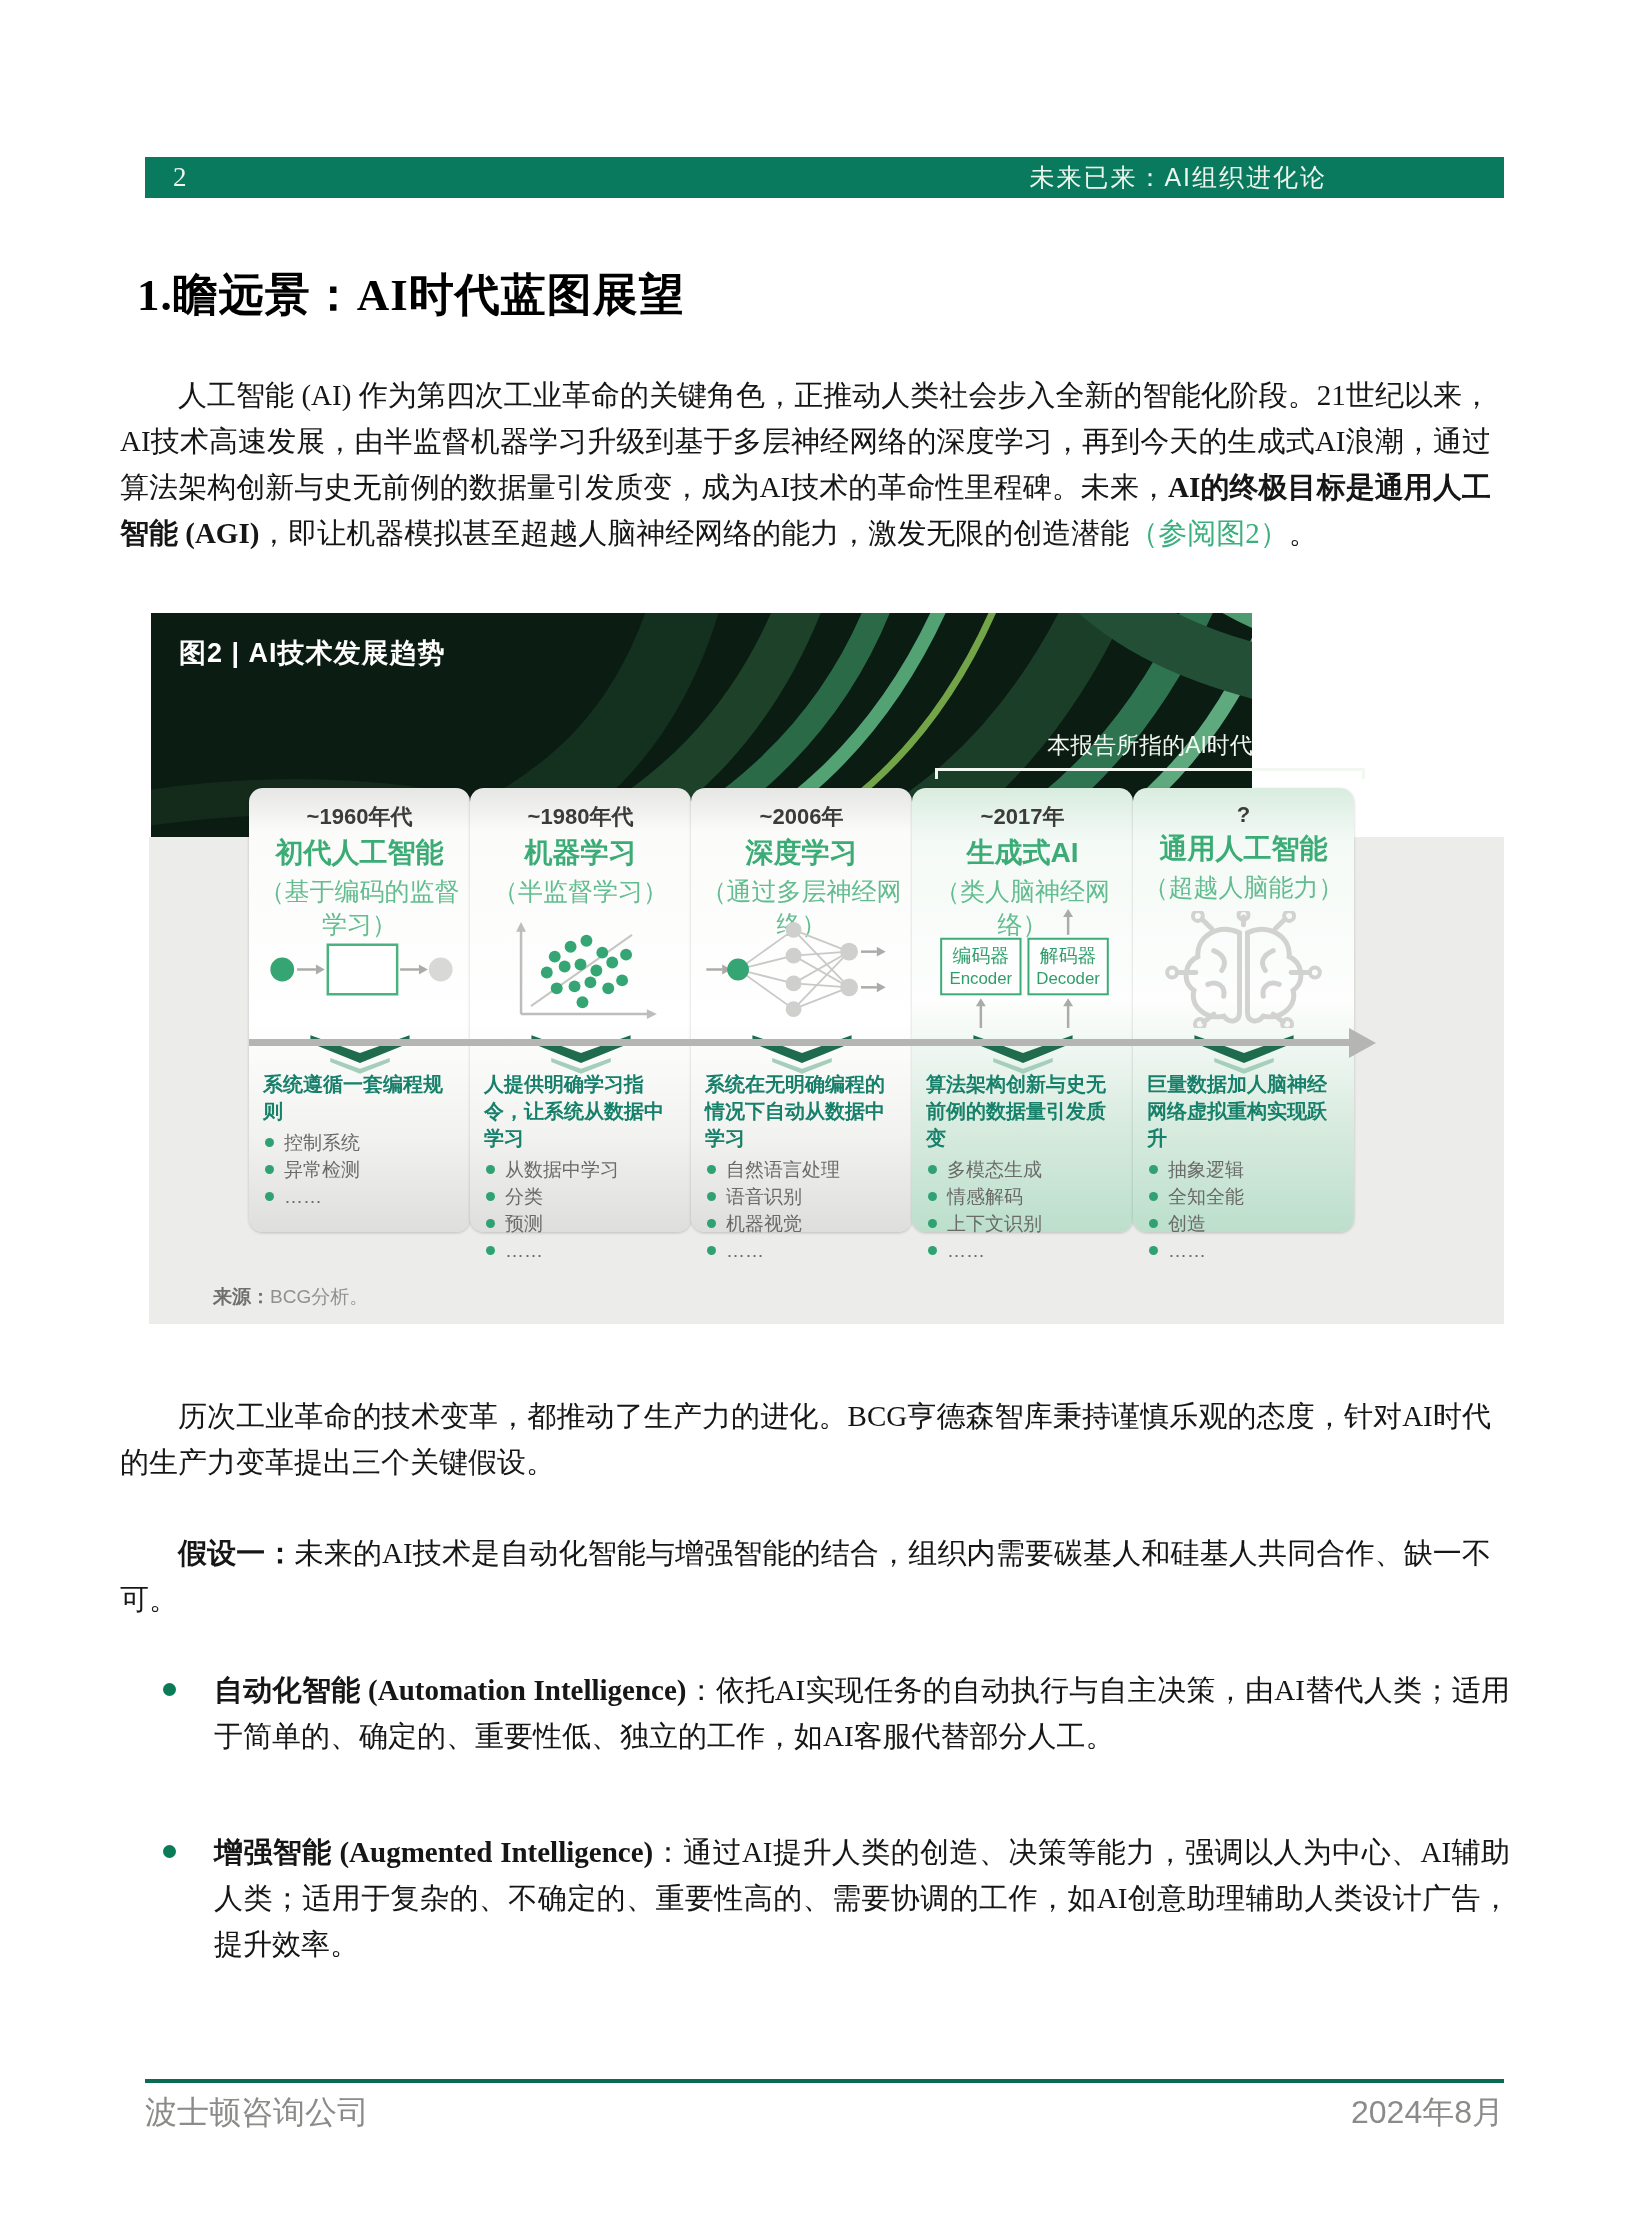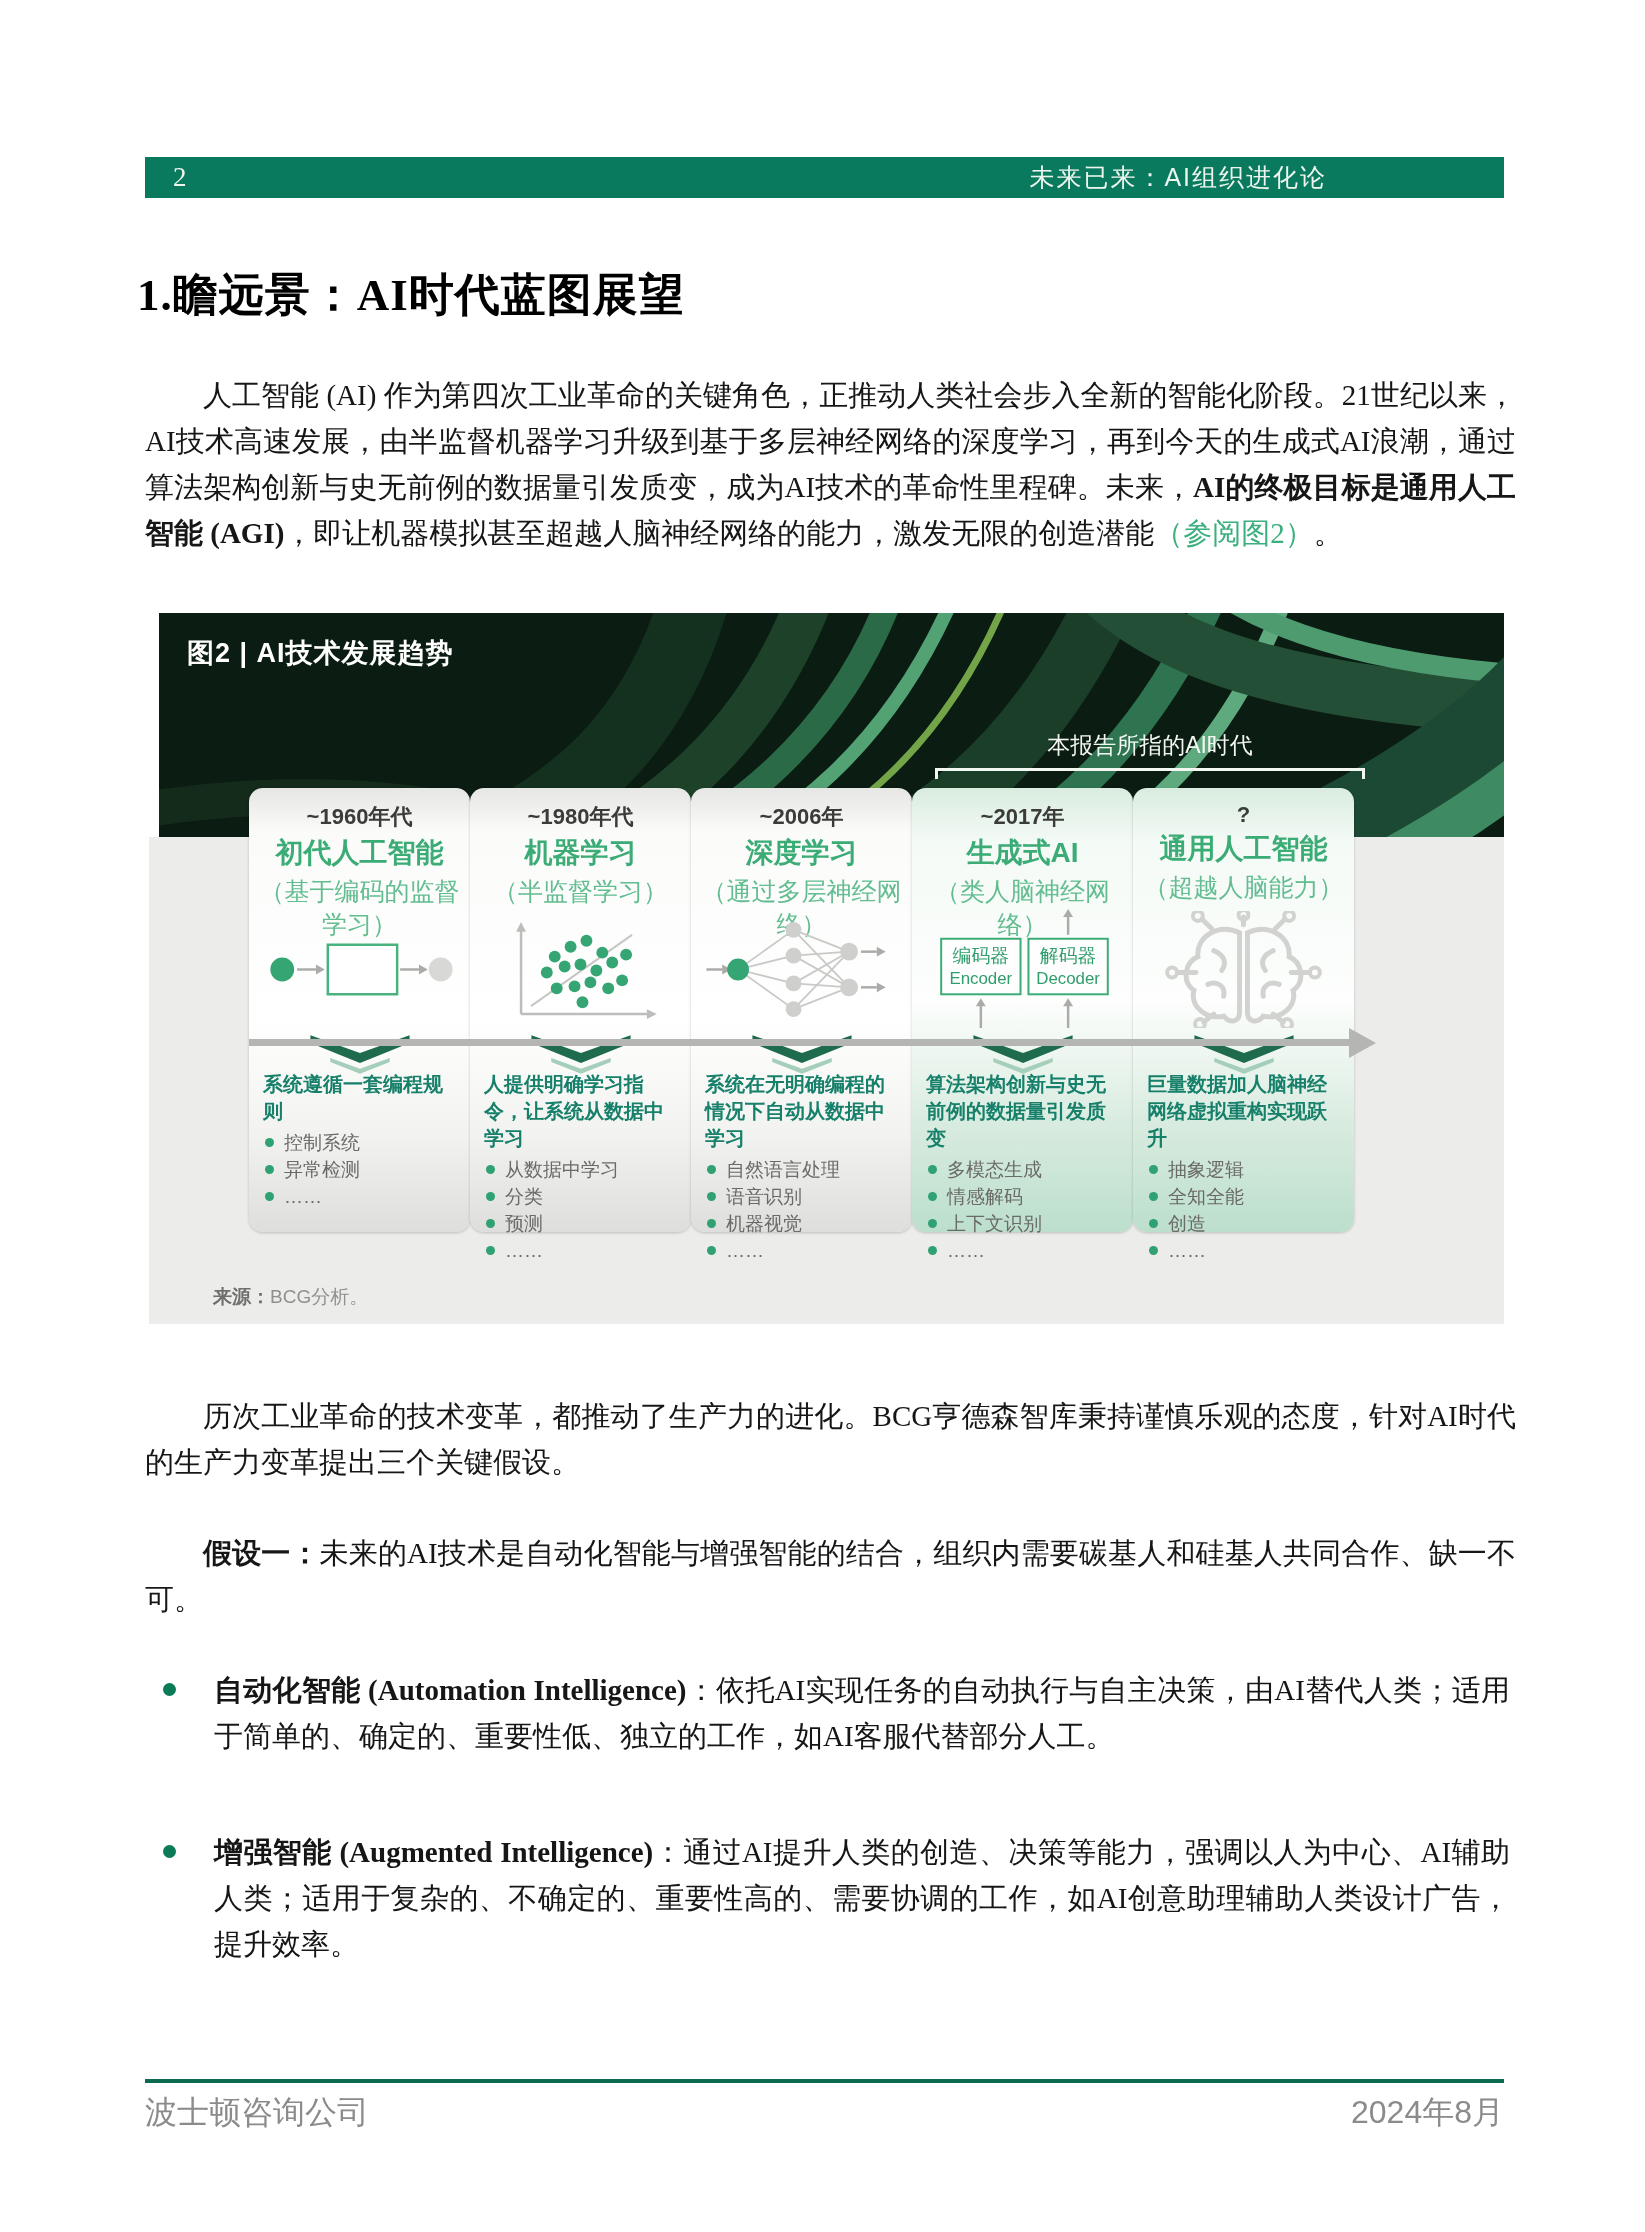--- a/index.html
+++ b/index.html
@@ -10,37 +10,37 @@
   .topbar{position:absolute;left:145px;top:157px;width:1359px;height:41px;background:#0A7A5F;
           display:flex;align-items:center;justify-content:space-between;
           padding:0 177px 0 28px;box-sizing:border-box;color:#EDF5EE;}
   .pagenum{font-family:"Liberation Serif",serif;font-size:27px;}
   .doctitle{font-size:25px;letter-spacing:2px;}
 
   
   .section-title{position:absolute;left:137px;top:265px;margin:0;
           font-family:"Liberation Serif",serif;font-weight:700;font-size:45px;
           color:#000000;letter-spacing:1px;}
-  .body-p{position:absolute;left:145px;width:1371px;margin:0;
+  .body-p{position:absolute;left:120px;width:1371px;margin:0;
           font-family:"Liberation Serif",serif;font-size:29px;line-height:46px;
           color:#161616;text-align:justify;}
   .indent{text-indent:2em;}
   .figref{color:#3BAF7E;text-decoration:none;cursor:pointer;}
   .bp b{font-weight:700;}
 
   
   .pbullet{position:absolute;left:137px;width:1373px;}
   .pbullet .pdot{position:absolute;left:26px;top:16px;width:13px;height:13px;border-radius:50%;background:#0B7A57;}
   .pbullet .btxt{display:block;margin-left:77px;font-family:"Liberation Serif",serif;
                  font-size:29px;line-height:46px;text-align:justify;color:#161616;}
 
   
   .fig{position:absolute;left:149px;top:613px;width:1355px;height:710px;margin:0;}
   .fig-body{position:absolute;left:0;top:224px;width:1355px;height:487px;background:#ECEDEB;}
-  .fig-banner{position:absolute;left:10px;top:0;width:1345px;height:224px;overflow:hidden;background:#0B1C12;}
+  .fig-banner{position:absolute;left:2px;top:0;width:1101px;height:224px;overflow:hidden;background:#0B1C12;}
   .fig-banner svg{position:absolute;left:0;top:0;}
   .fig-title{position:absolute;left:28px;top:22px;color:#ffffff;font-size:27px;font-weight:700;letter-spacing:1px;z-index:4;}
   .era-label{position:absolute;left:786px;top:117px;width:430px;text-align:center;
              color:#F2F7F2;font-size:23px;z-index:4;}
   .era-bracket{position:absolute;left:786px;top:155px;width:430px;height:11px;box-sizing:border-box;
              border-top:3px solid #F2F7F2;border-left:3px solid #F2F7F2;border-right:3px solid #F2F7F2;z-index:4;}
 
   .cards{position:absolute;left:100px;top:175px;width:1136px;display:flex;z-index:1;}
   .card{position:relative;width:221px;height:444px;border-radius:14px;
         box-shadow:0 1px 3px rgba(0,0,0,.20);}

